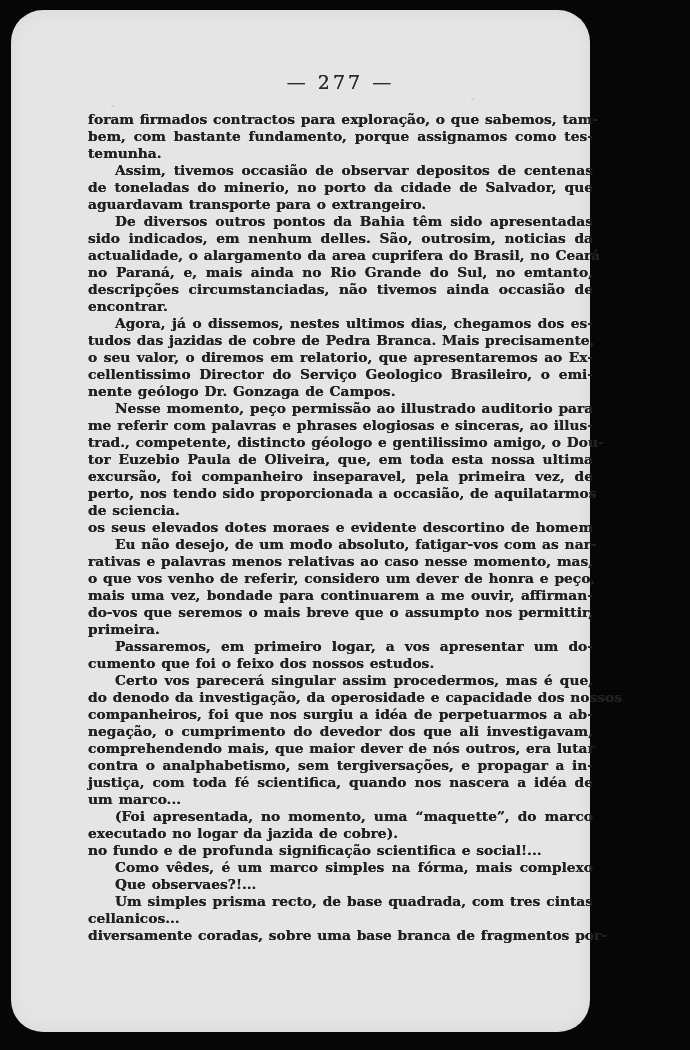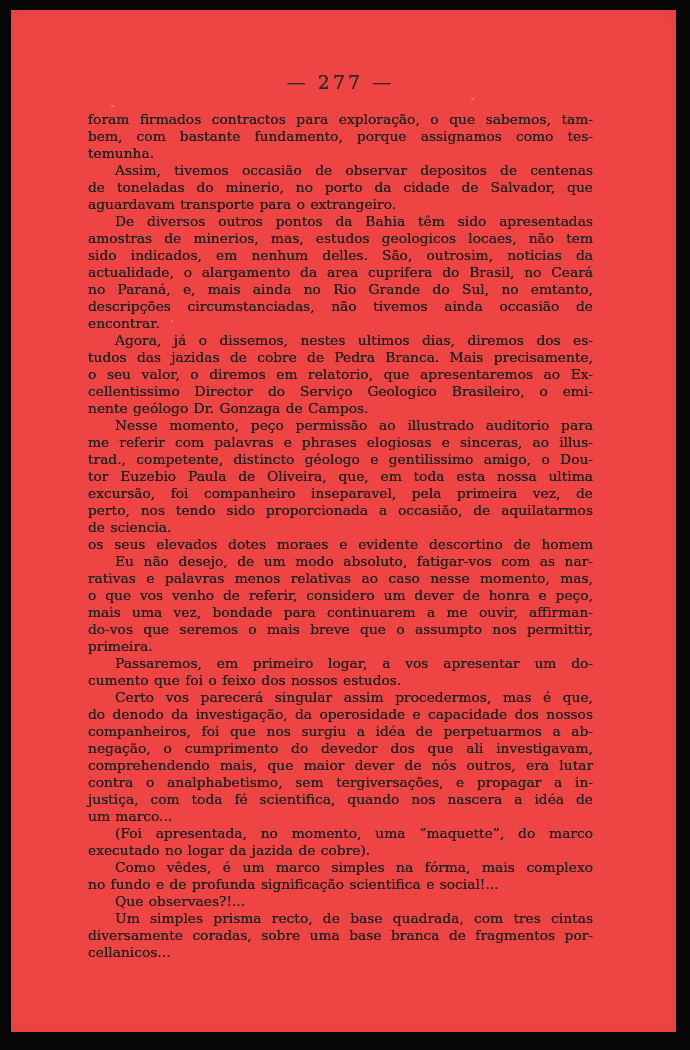--- a/index.html
+++ b/index.html
@@ -14,24 +14,25 @@
   .scan-frame {
     position: absolute;
     left: 0; top: 0;
     width: 690px; height: 1050px;
     background: #060606;
   }
   .page {
     position: absolute;
     left: 11px;
     top: 10px;
-    width: 665px;
+    width: 579px;
     height: 1022px;
-    background: #ef4444;
+    background: #e5e5e5;
     box-shadow: inset 0 0 18px rgba(0,0,0,0.06);
+    border-radius: 32px;
   }
   .page-number {
     position: absolute;
     top: 61px;
     left: 77px;
     width: 505px;
     text-align: center;
     font-size: 19px;
     color: #2b2b2b;
     letter-spacing: 3px;
@@ -40,21 +41,21 @@
   .content {
     position: absolute;
     top: 101px;
     left: 77px;
     width: 505px;
     font-size: 13.8px;
     color: #212121;
     text-shadow: 0 0 0.35px #2a2a2a;
     word-spacing: 1px;
   }
-  .para { margin: 0; padding: 0; }
+  .para { margin: 0; padding: 0; font-weight: bold; }
   .line {
     height: 17px;
     line-height: 17px;
     text-align: justify;
     text-align-last: justify;
     white-space: nowrap;
     overflow: visible;
   }
   .line.last {
     text-align: right;
@@ -76,29 +77,28 @@
           <div class="line">bem, com bastante fundamento, porque assignamos como tes-</div>
           <div class="line last">temunha.</div>
         </div>
         <div class="para">
           <div class="line first-indent">Assim, tivemos occasião de observar depositos de centenas</div>
           <div class="line">de toneladas do minerio, no porto da cidade de Salvador, que</div>
           <div class="line last">aguardavam transporte para o extrangeiro.</div>
         </div>
         <div class="para">
           <div class="line first-indent">De diversos outros pontos da Bahia têm sido apresentadas</div>
-          <div class="line">amostras de minerios, mas, estudos geologicos locaes, não tem</div>
           <div class="line">sido indicados, em nenhum delles. São, outrosim, noticias da</div>
           <div class="line">actualidade, o alargamento da area cuprifera do Brasil, no Ceará</div>
           <div class="line">no Paraná, e, mais ainda no Rio Grande do Sul, no emtanto,</div>
           <div class="line">descripções circumstanciadas, não tivemos ainda occasião de</div>
           <div class="line last">encontrar.</div>
         </div>
         <div class="para">
-          <div class="line first-indent">Agora, já o dissemos, nestes ultimos dias, diremos dos es-</div>
+          <div class="line first-indent">Agora, já o dissemos, nestes ultimos dias, chegamos dos es-</div>
           <div class="line">tudos das jazidas de cobre de Pedra Branca. Mais precisamente,</div>
           <div class="line">o seu valor, o diremos em relatorio, que apresentaremos ao Ex-</div>
           <div class="line">cellentissimo Director do Serviço Geologico Brasileiro, o emi-</div>
           <div class="line last">nente geólogo Dr. Gonzaga de Campos.</div>
         </div>
         <div class="para">
           <div class="line first-indent">Nesse momento, peço permissão ao illustrado auditorio para</div>
           <div class="line">me referir com palavras e phrases elogiosas e sinceras, ao illus-</div>
           <div class="line">trad., competente, distincto géologo e gentilissimo amigo, o Dou-</div>
           <div class="line">tor Euzebio Paula de Oliveira, que, em toda esta nossa ultima</div>
@@ -127,29 +127,29 @@
           <div class="line">comprehendendo mais, que maior dever de nós outros, era lutar</div>
           <div class="line">contra o analphabetismo, sem tergiversações, e propagar a in-</div>
           <div class="line">justiça, com toda fé scientifica, quando nos nascera a idéa de</div>
           <div class="line last">um marco...</div>
         </div>
         <div class="para">
           <div class="line first-indent">(Foi apresentada, no momento, uma “maquette”, do marco</div>
           <div class="line last">executado no logar da jazida de cobre).</div>
         </div>
         <div class="para">
+          <div class="line last">no fundo e de profunda significação scientifica e social!...</div>
           <div class="line first-indent">Como vêdes, é um marco simples na fórma, mais complexo</div>
-          <div class="line last">no fundo e de profunda significação scientifica e social!...</div>
         </div>
         <div class="para">
           <div class="line first-indent last">Que observaes?!...</div>
         </div>
         <div class="para">
           <div class="line first-indent">Um simples prisma recto, de base quadrada, com tres cintas</div>
+          <div class="line last">cellanicos...</div>
           <div class="line">diversamente coradas, sobre uma base branca de fragmentos por-</div>
-          <div class="line last">cellanicos...</div>
         </div>
       </div>
     <div class="speck" style="left:100px; top:95px; width:3px; height:2px;"></div>
     <div class="speck" style="left:160px; top:310px; width:2px; height:2px;"></div>
     <div class="speck" style="left:460px; top:88px; width:3px; height:2px;"></div>
   </div>
 </div>
 
 </body></html>

